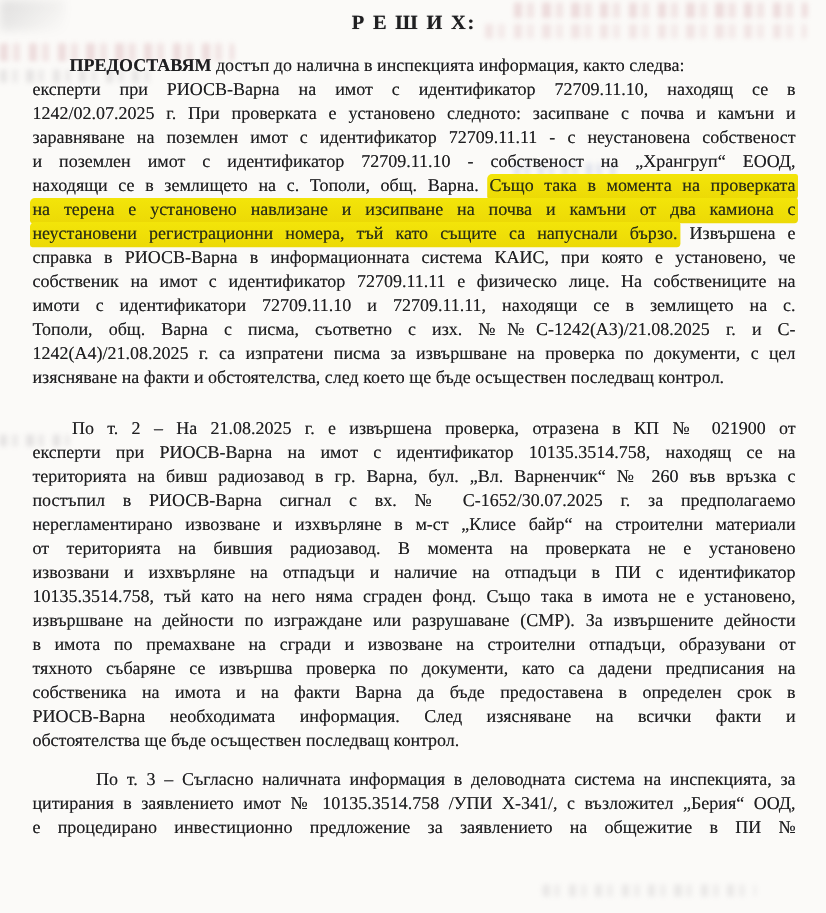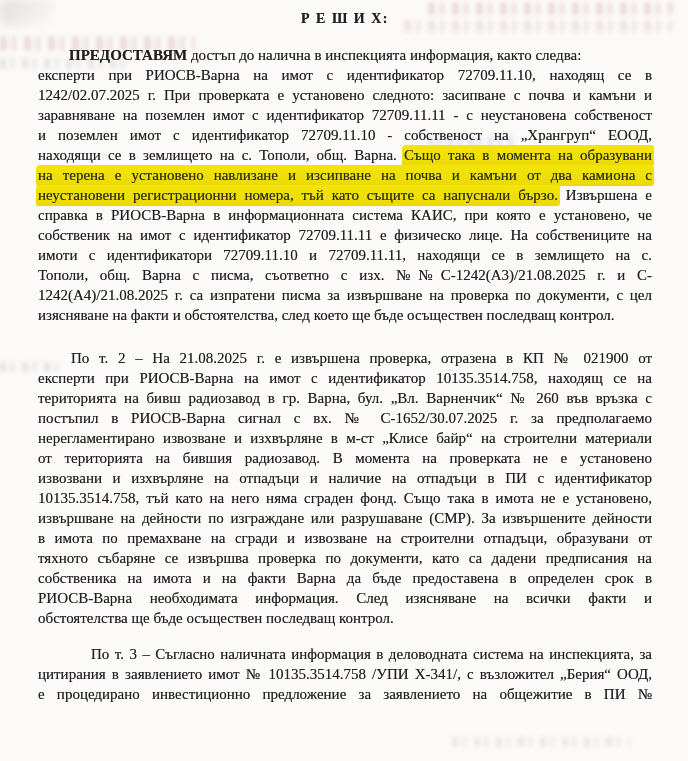--- a/index.html
+++ b/index.html
@@ -12,26 +12,26 @@
     color: #1f1f21;
   }
   .doc {
     position: relative;
     z-index: 2;
     padding: 8px 20px 0 22px;
   }
   .heading {
     text-align: center;
     font-weight: 700;
-    font-size: 14px;
+    font-size: 17px;
     line-height: 22px;
     letter-spacing: 1.5px;
     text-shadow: 0 0 0.6px rgba(25,25,25,.65);
   }
-  .para { margin: 16px; }
+  .para { margin: 5px; }
   .para.p1 { margin-top: 15px; }
   .para.p2 { margin-top: 23px; }
   .para.p3 { margin-top: 12px; }
   .line {
     font-size: 15px;
     line-height: 20px;
     text-align: justify;
     text-align-last: justify;
     text-shadow: 0 0 0.55px rgba(30,30,32,.6);
     white-space: normal;
@@ -94,21 +94,21 @@
 
 <div class="doc">
   <div class="heading">Р Е Ш И Х:</div>
   <div>
       <div class="para p1">
         <div class="line last" style="text-indent: 31px;"><span class="b">ПРЕДОСТАВЯМ</span><span> достъп до налична в инспекцията информация, както следва:</span></div>
         <div class="line"><span>експерти при РИОСВ-Варна на имот с идентификатор 72709.11.10, находящ се в</span></div>
         <div class="line"><span>1242/02.07.2025 г. При проверката е установено следното: засипване с почва и камъни и</span></div>
         <div class="line"><span>заравняване на поземлен имот с идентификатор 72709.11.11 - с неустановена собственост</span></div>
         <div class="line"><span>и поземлен имот с идентификатор 72709.11.10 - собственост на „Хрангруп“ ЕООД,</span></div>
-        <div class="line"><span>находящи се в землището на с. Тополи, общ. Варна. </span><span class="hl">Също така в момента на образувани</span></div>
+        <div class="line"><span>находящи се в землището на с. Тополи, общ. Варна. </span><span class="hl">Също така в момента на проверката</span></div>
         <div class="line"><span class="hl">на терена е установено навлизане и изсипване на почва и камъни от два камиона с</span></div>
         <div class="line"><span class="hl">неустановени регистрационни номера, тъй като същите са напуснали бързо.</span><span> Извършена е</span></div>
         <div class="line"><span>справка в РИОСВ-Варна в информационната система КАИС, при която е установено, че</span></div>
         <div class="line"><span>собственик на имот с идентификатор 72709.11.11 е физическо лице. На собствениците на</span></div>
         <div class="line"><span>имоти с идентификатори 72709.11.10 и 72709.11.11, находящи се в землището на с.</span></div>
         <div class="line"><span>Тополи, общ. Варна с писма, съответно с изх. №№С-1242(А3)/21.08.2025 г. и С-</span></div>
         <div class="line"><span>1242(А4)/21.08.2025 г. са изпратени писма за извършване на проверка по документи, с цел</span></div>
         <div class="line last"><span>изясняване на факти и обстоятелства, след което ще бъде осъществен последващ контрол.</span></div>
       </div>
       <div class="para p2">

